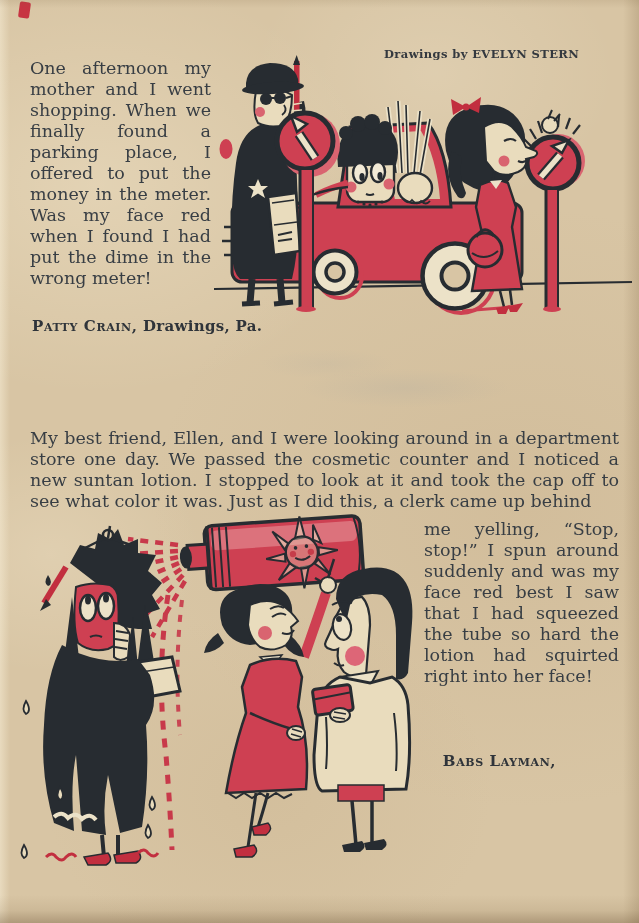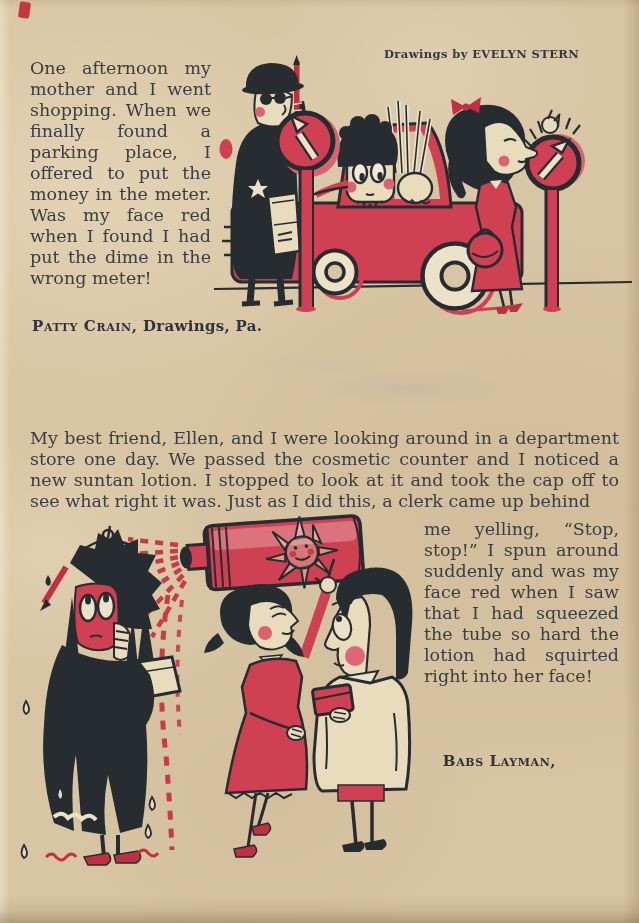--- a/index.html
+++ b/index.html
@@ -67,22 +67,22 @@
 <div class="ink-smudge"></div>
 
 <div class="credit">Drawings by EVELYN STERN</div>
 
 <p class="story-body story1">One afternoon my mother and I went shopping. When we finally found a parking place, I offered to put the money in the meter. Was my face red when I found I had put the dime in the wrong meter!</p>
 <div class="attribution attr1">
   <span class="smallcaps">Patty Crain,</span>
   <span>Drawings, Pa.</span>
 </div>
 
-<p class="story-body story2-intro">My best friend, Ellen, and I were looking around in a department store one day. We passed the cosmetic counter and I noticed a new suntan lotion. I stopped to look at it and took the cap off to see what right it was. Just as I did this, a clerk came up behind</p>
-<p class="story-body story2-cont">me yelling, “Stop, stop!” I spun around suddenly and was my face red when I saw that I had squeezed the tube so hard the lotion had squirted right into her face!</p>
+<p class="story-body story2-intro">My best friend, Ellen, and I were looking around in a department store one day. We passed the cosmetic counter and I noticed a new suntan lotion. I stopped to look at it and took the cap off to see what color it was. Just as I did this, a clerk came up behind</p>
+<p class="story-body story2-cont">me yelling, “Stop, stop!” I spun around suddenly and was my face red best I saw that I had squeezed the tube so hard the lotion had squirted right into her face!</p>
 <div class="attribution attr2">
   <span class="smallcaps">Babs Layman,</span><br>
 </div>
 
 <div class="page-number">23</div>
 
 <svg id="illo-top" class="illo" width="440" height="260" viewBox="0 0 440 260">
 
   <path d="M14 234 L432 227" stroke="#272c31" stroke-width="2.2" fill="none"></path>
   <path d="M262 256 L312 252" stroke="#ce4052" stroke-width="3" fill="none"></path>

